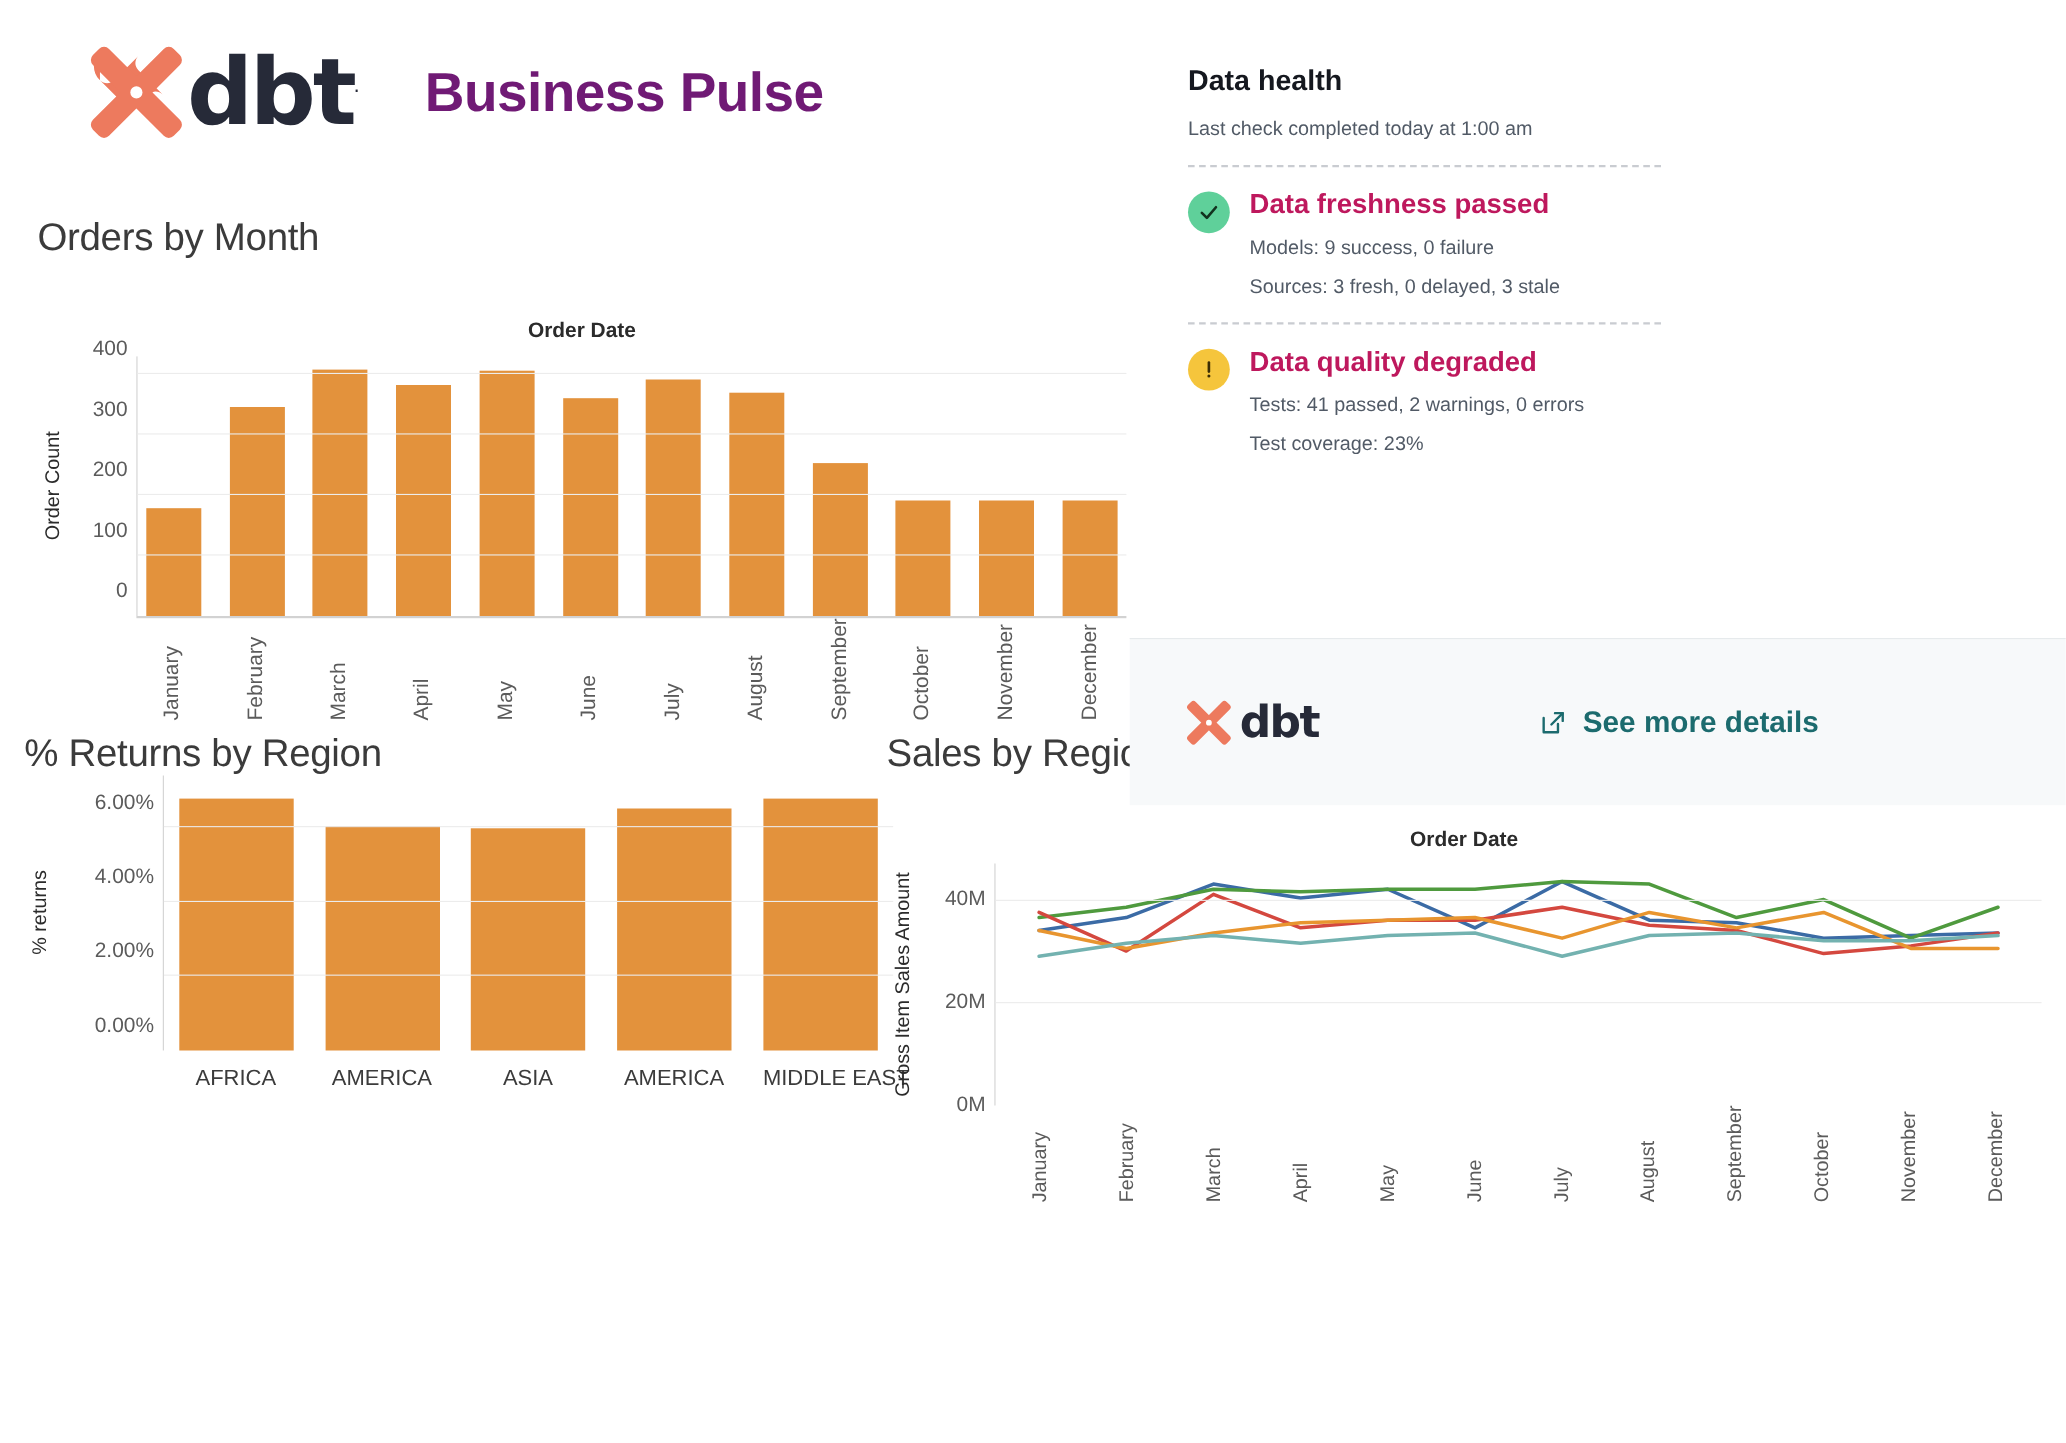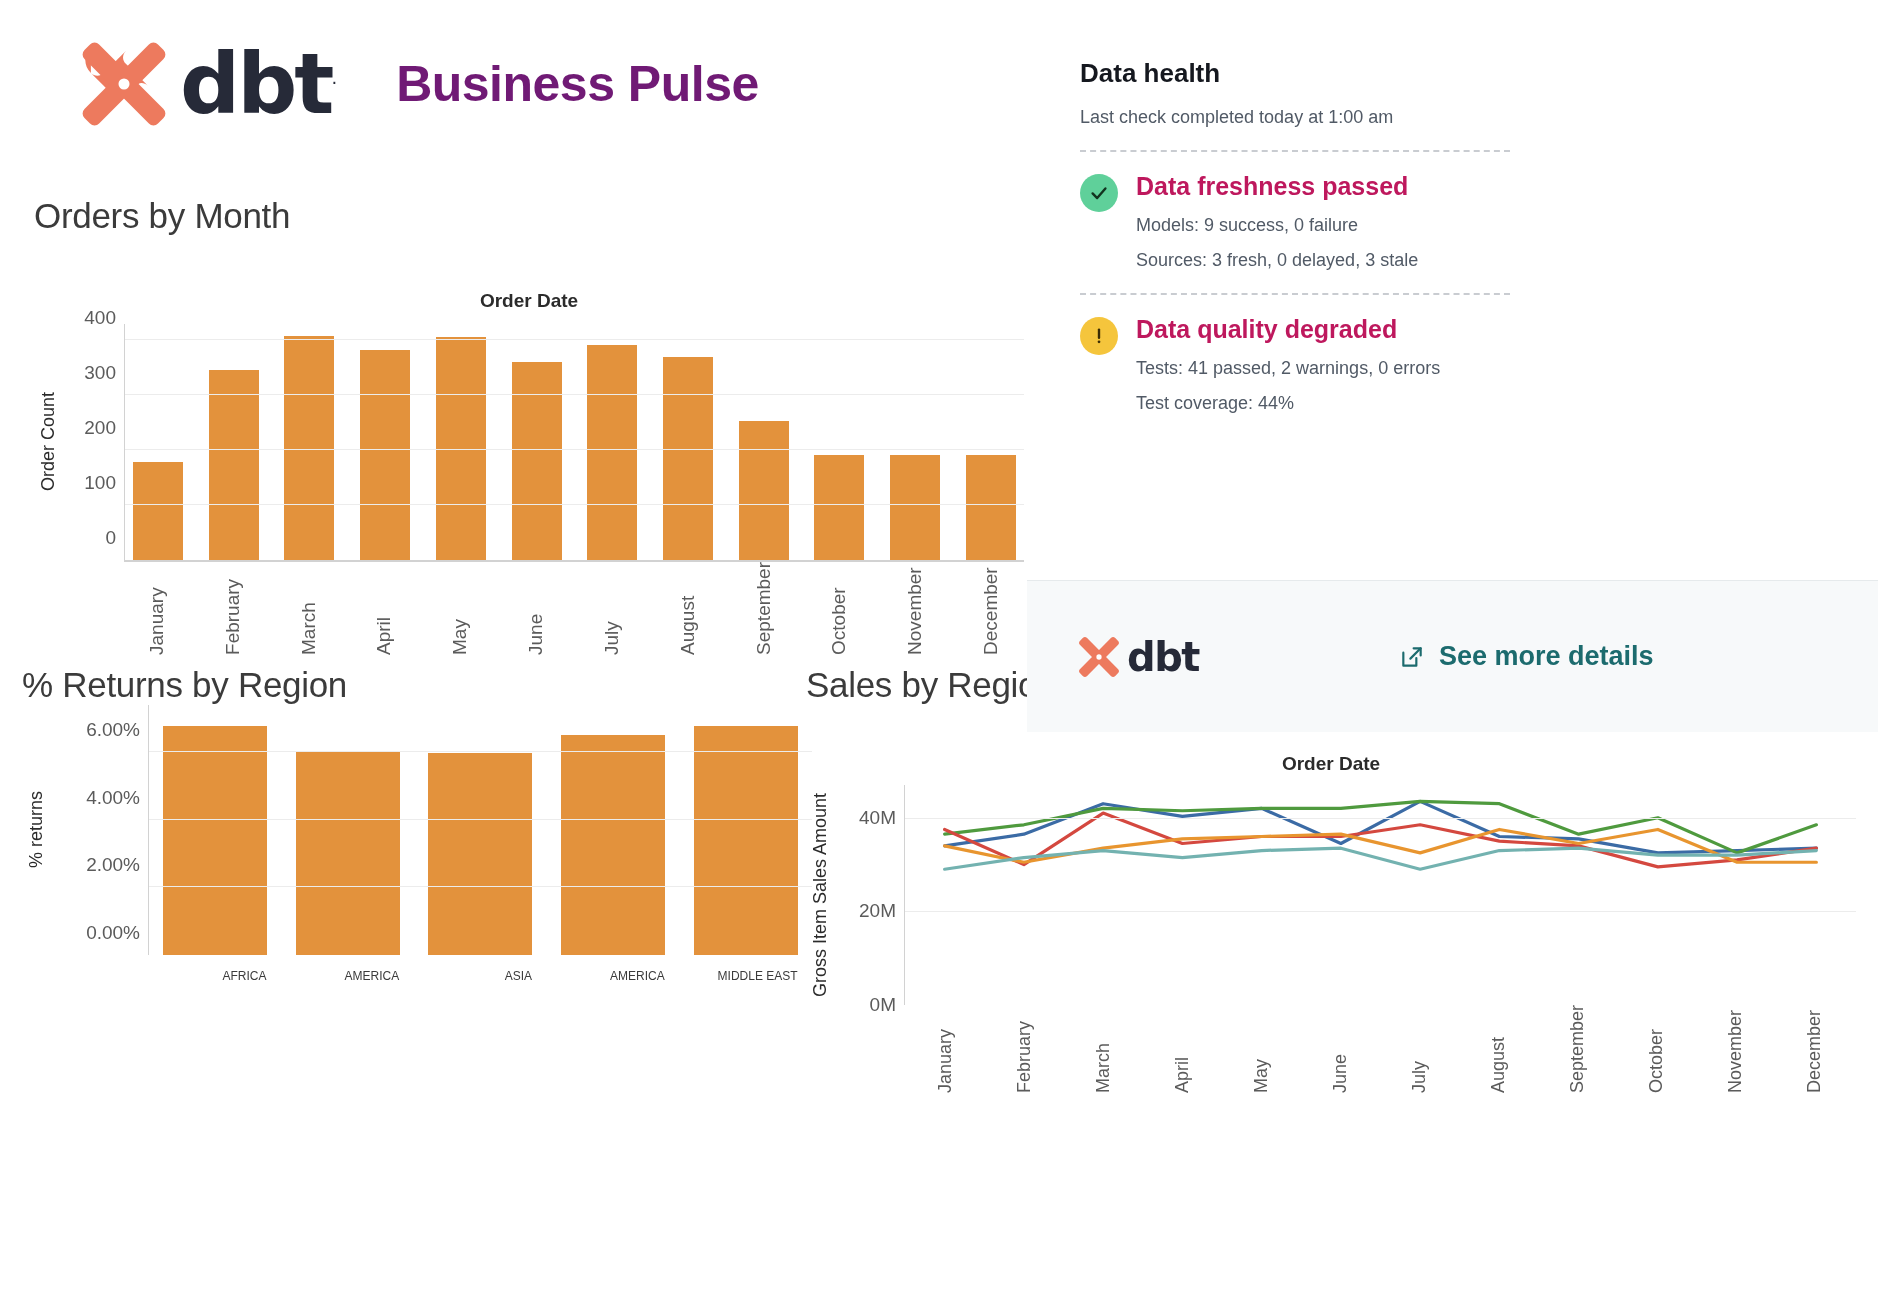--- a/index.html
+++ b/index.html
@@ -7,21 +7,21 @@
     width: 1878px; height: 1312px;
     background: #ffffff;
     font-family: "Liberation Sans", sans-serif;
     color: #1f2733;
     overflow: hidden;
   }
   .page { position: relative; width: 1878px; height: 1312px; }
 
   
   .header { position: absolute; left: 78px; top: 38px; display: flex; align-items: center; gap: 62px; }
-  .logo-wrap { display: flex; align-items: center; gap: 10px; }
+  .logo-wrap { display: flex; align-items: center; }
   .dbt-x { width: 92px; height: 92px; display: block; }
   .dbt-word { font-size: 84px; font-weight: 700; color: #262a38; letter-spacing: -3px; line-height: 1;
               font-family: "DejaVu Sans", sans-serif; }
   .dbt-word .tm { font-size: 18px; vertical-align: super; font-weight: 400; }
   .page-title { font-size: 50px; font-weight: 700; color: #701a75; letter-spacing: -0.5px; }
 
   
   .sec-title { font-size: 35px; font-weight: 400; color: #3b3b3b; letter-spacing: -0.3px; }
   .chart-top-label { font-size: 19px; font-weight: 700; color: #2b2b2b; text-align: center; }
   .axis-title-y { font-size: 18px; color: #2b2b2b; writing-mode: vertical-rl; transform: rotate(180deg);
@@ -51,21 +51,21 @@
   #returns-top { margin: 48px 0 10px 0; }
   .rbc-body { position: relative; height: 250px; display: flex; }
   .rbc-ylab { display: flex; align-items: center; justify-content: center; width: 28px; }
   .rbc-ticks { width: 98px; position: relative; }
   .rbc-ticks .t { position: absolute; right: 8px; transform: translateY(-50%); }
   .rbc-plot { position: relative; flex: 1; border-left: 1.5px solid #d2d2d2; }
   .rbc-bars { position: absolute; inset: 0; display: flex; align-items: flex-end;
               justify-content: space-around; }
   .rbar { width: 104px; background: #e3923c; }
   .rbc-labels { display: flex; justify-content: space-around; margin-left: 126px; margin-top: 14px; }
-  .rbc-labels div { width: 104px; text-align: right; font-size: 12px; color: #3b3b3b; white-space: nowrap; }
+  .rbc-labels div { width: 104px; text-align: center; font-size: 20px; color: #3b3b3b; white-space: nowrap; }
 
   
   #sales-section { position: absolute; left: 806px; top: 665px; width: 1050px; }
   #sales-top { margin: 48px 0 10px 0; }
   .slc-body { position: relative; height: 220px; display: flex; }
   .slc-ylab { display: flex; align-items: center; justify-content: center; width: 28px; }
   .slc-ticks { width: 70px; position: relative; }
   .slc-ticks .t { position: absolute; right: 8px; transform: translateY(-50%); }
   .slc-plot { position: relative; flex: 1; border-left: 1.5px solid #d2d2d2; }
   .slc-plot svg { position: absolute; inset: 0; width: 100%; height: 100%; }
@@ -315,21 +315,21 @@
     <div class="hrow">
       <div class="badge warn">
         <svg width="22" height="22" viewBox="0 0 24 24">
             <path d="M12 5 L12 14" stroke="#3a2c05" stroke-width="2.6" stroke-linecap="round"></path>
             <circle cx="12" cy="18.4" r="1.5" fill="#3a2c05"></circle>
           </svg>
       </div>
       <div>
         <h3>Data quality degraded</h3>
         <div class="det">Tests: 41 passed, 2 warnings, 0 errors</div>
-        <div class="det">Test coverage: 44%</div>
+        <div class="det">Test coverage: 23%</div>
       </div>
     </div>
   </div>
 
   <div id="cta">
     <div class="cta-logo">
       <svg class="cta-x" viewBox="0 0 100 100">
         <path d="M18 12 L50 44 L82 12 L88 18 L56 50 L88 82 L82 88 L50 56 L18 88 L12 82 L44 50 L12 18 Z" fill="#ed7a5e" stroke="#ed7a5e" stroke-width="14" stroke-linejoin="round"></path>
         <circle cx="50" cy="50" r="6" fill="#ffffff"></circle>
       </svg>

